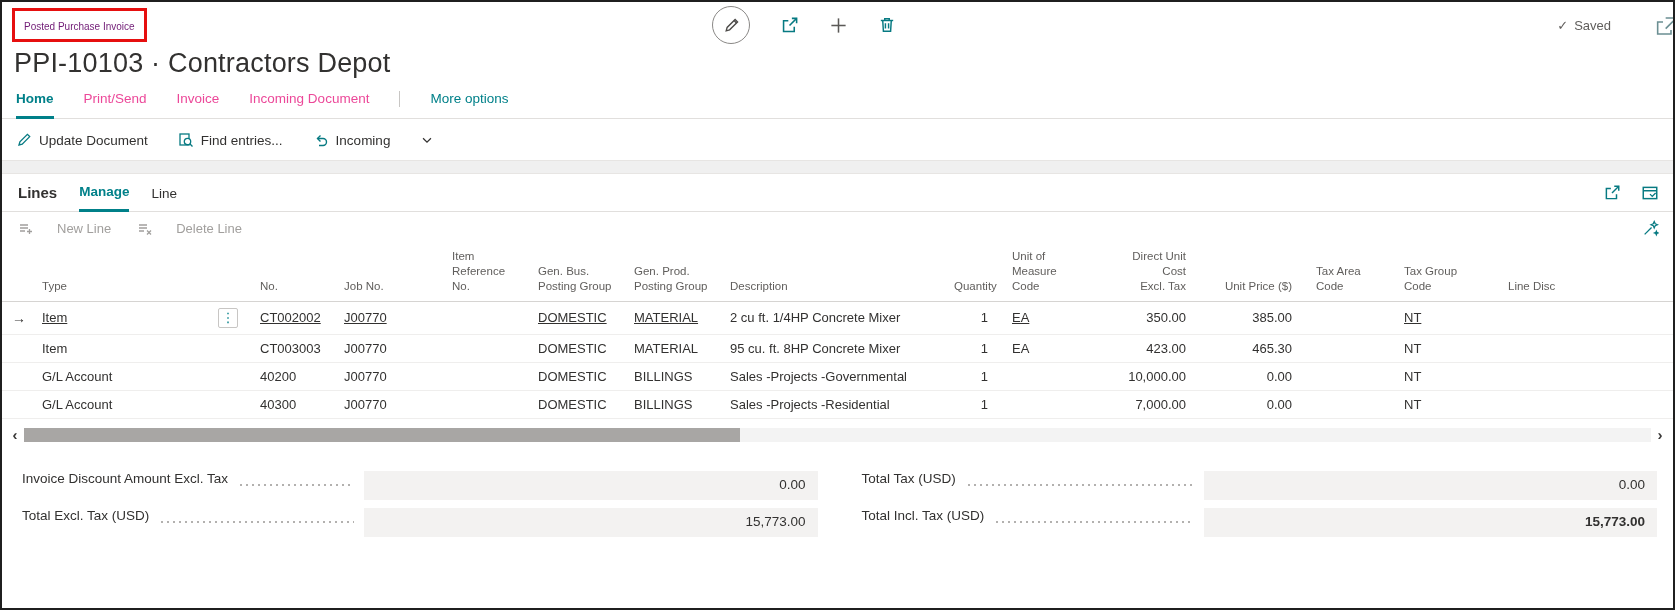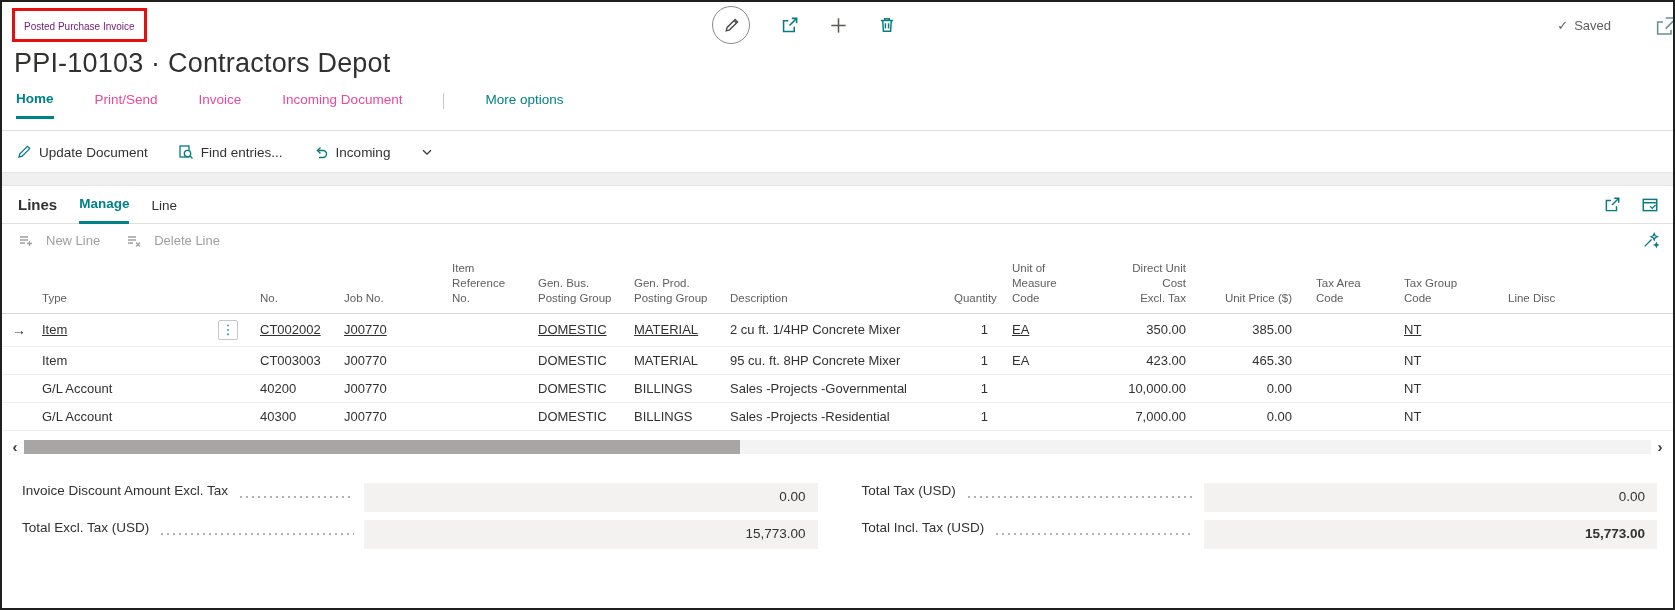--- a/index.html
+++ b/index.html
@@ -16,21 +16,21 @@
   .icon-btn { color: #077a82; display: flex; align-items: center; justify-content: center; }
   .icon-gray { color: #5b5957; }
   .saved { margin-left: auto; display: flex; align-items: center; gap: 6px; color: #605e5c; font-size: 13px; padding-right: 52px; }
   .saved .chk { font-size: 13px; color: #605e5c; }
   .detach { position: absolute; right: -6px; top: 13px; color: #6b8f93; }
 
   
   .page-title { font-size: 27px; font-weight: 400; color: #323130; padding: 0 0 6px 12px; letter-spacing: .2px; }
 
   
-  .nav { display: flex; align-items: center; gap: 41px; padding: 6px 0 12px 14px; border-bottom: 1px solid #e1dfdd; font-size: 13.5px; }
+  .nav { display: flex; align-items: flex-start; gap: 30px; padding: 6px 0 0 14px; border-bottom: 1px solid #e1dfdd; font-size: 13.5px; }
   .nav .tab { padding-bottom: 10px; cursor: pointer; color: #ec4899; }
   .nav .tab.active { color: #008089; font-weight: 700; border-bottom: 3px solid #008089; margin-bottom: -1px; }
   .vdiv { width: 1px; height: 16px; background: #c8c6c4; margin-bottom: 8px; }
   .more { color: #008089; padding-bottom: 10px; cursor: pointer; }
 
   
   .cmdbar { display: flex; align-items: center; gap: 30px; padding: 13px 0 12px 14px; font-size: 13.5px; }
   .cmd { display: flex; align-items: center; gap: 7px; cursor: pointer; color: #323130; }
   .cmd svg { color: #077a82; }
   .chev { color: #323130; cursor: pointer; display:flex; align-items:center; }
@@ -38,21 +38,21 @@
   .strip { height: 14px; background: #f0f0f0; border-top: 1px solid #e7e5e3; border-bottom: 1px solid #e7e5e3; }
 
   
   .lines-head { display: flex; align-items: flex-end; gap: 22px; padding: 10px 14px 0 16px; border-bottom: 1px solid #e1dfdd; }
   .lines-title { font-size: 15px; font-weight: 700; color: #323130; padding-bottom: 10px; }
   .ltab { font-size: 13.5px; padding-bottom: 10px; cursor: pointer; color: #323130; }
   .ltab.active { color: #008089; font-weight: 700; border-bottom: 3px solid #008089; margin-bottom: -1px; }
   .lines-head .right { margin-left: auto; display: flex; gap: 20px; padding-bottom: 9px; color: #077a82; }
 
   .subtool { display: flex; align-items: center; gap: 26px; padding: 8px 14px 8px 16px; font-size: 13px; }
-  .subtool .titem { display: flex; align-items: center; gap: 12px; color: #a19f9d; cursor: default; }
+  .subtool .titem { display: flex; align-items: center; gap: 23px; color: #a19f9d; cursor: default; }
   .subtool .right { margin-left: auto; color: #077a82; cursor: pointer; }
 
   
   table { border-collapse: collapse; table-layout: fixed; width: 1671px; }
   th { font-size: 11.5px; font-weight: 400; color: #605e5c; text-align: left; vertical-align: bottom;
        padding: 4px 8px 7px 14px; border-bottom: 1px solid #d6d4d2; white-space: pre-line; line-height: 1.3; }
   th.r, td.r { text-align: right; padding-right: 10px; }
   td { font-size: 13px; color: #323130; padding: 6px 8px 6px 14px; border-bottom: 1px solid #efeeed;
        white-space: nowrap; overflow: hidden; height: 27px; cursor: pointer; }
   td.marker { padding: 0 0 0 10px; color: #323130; cursor: default; font-size: 14px; }

